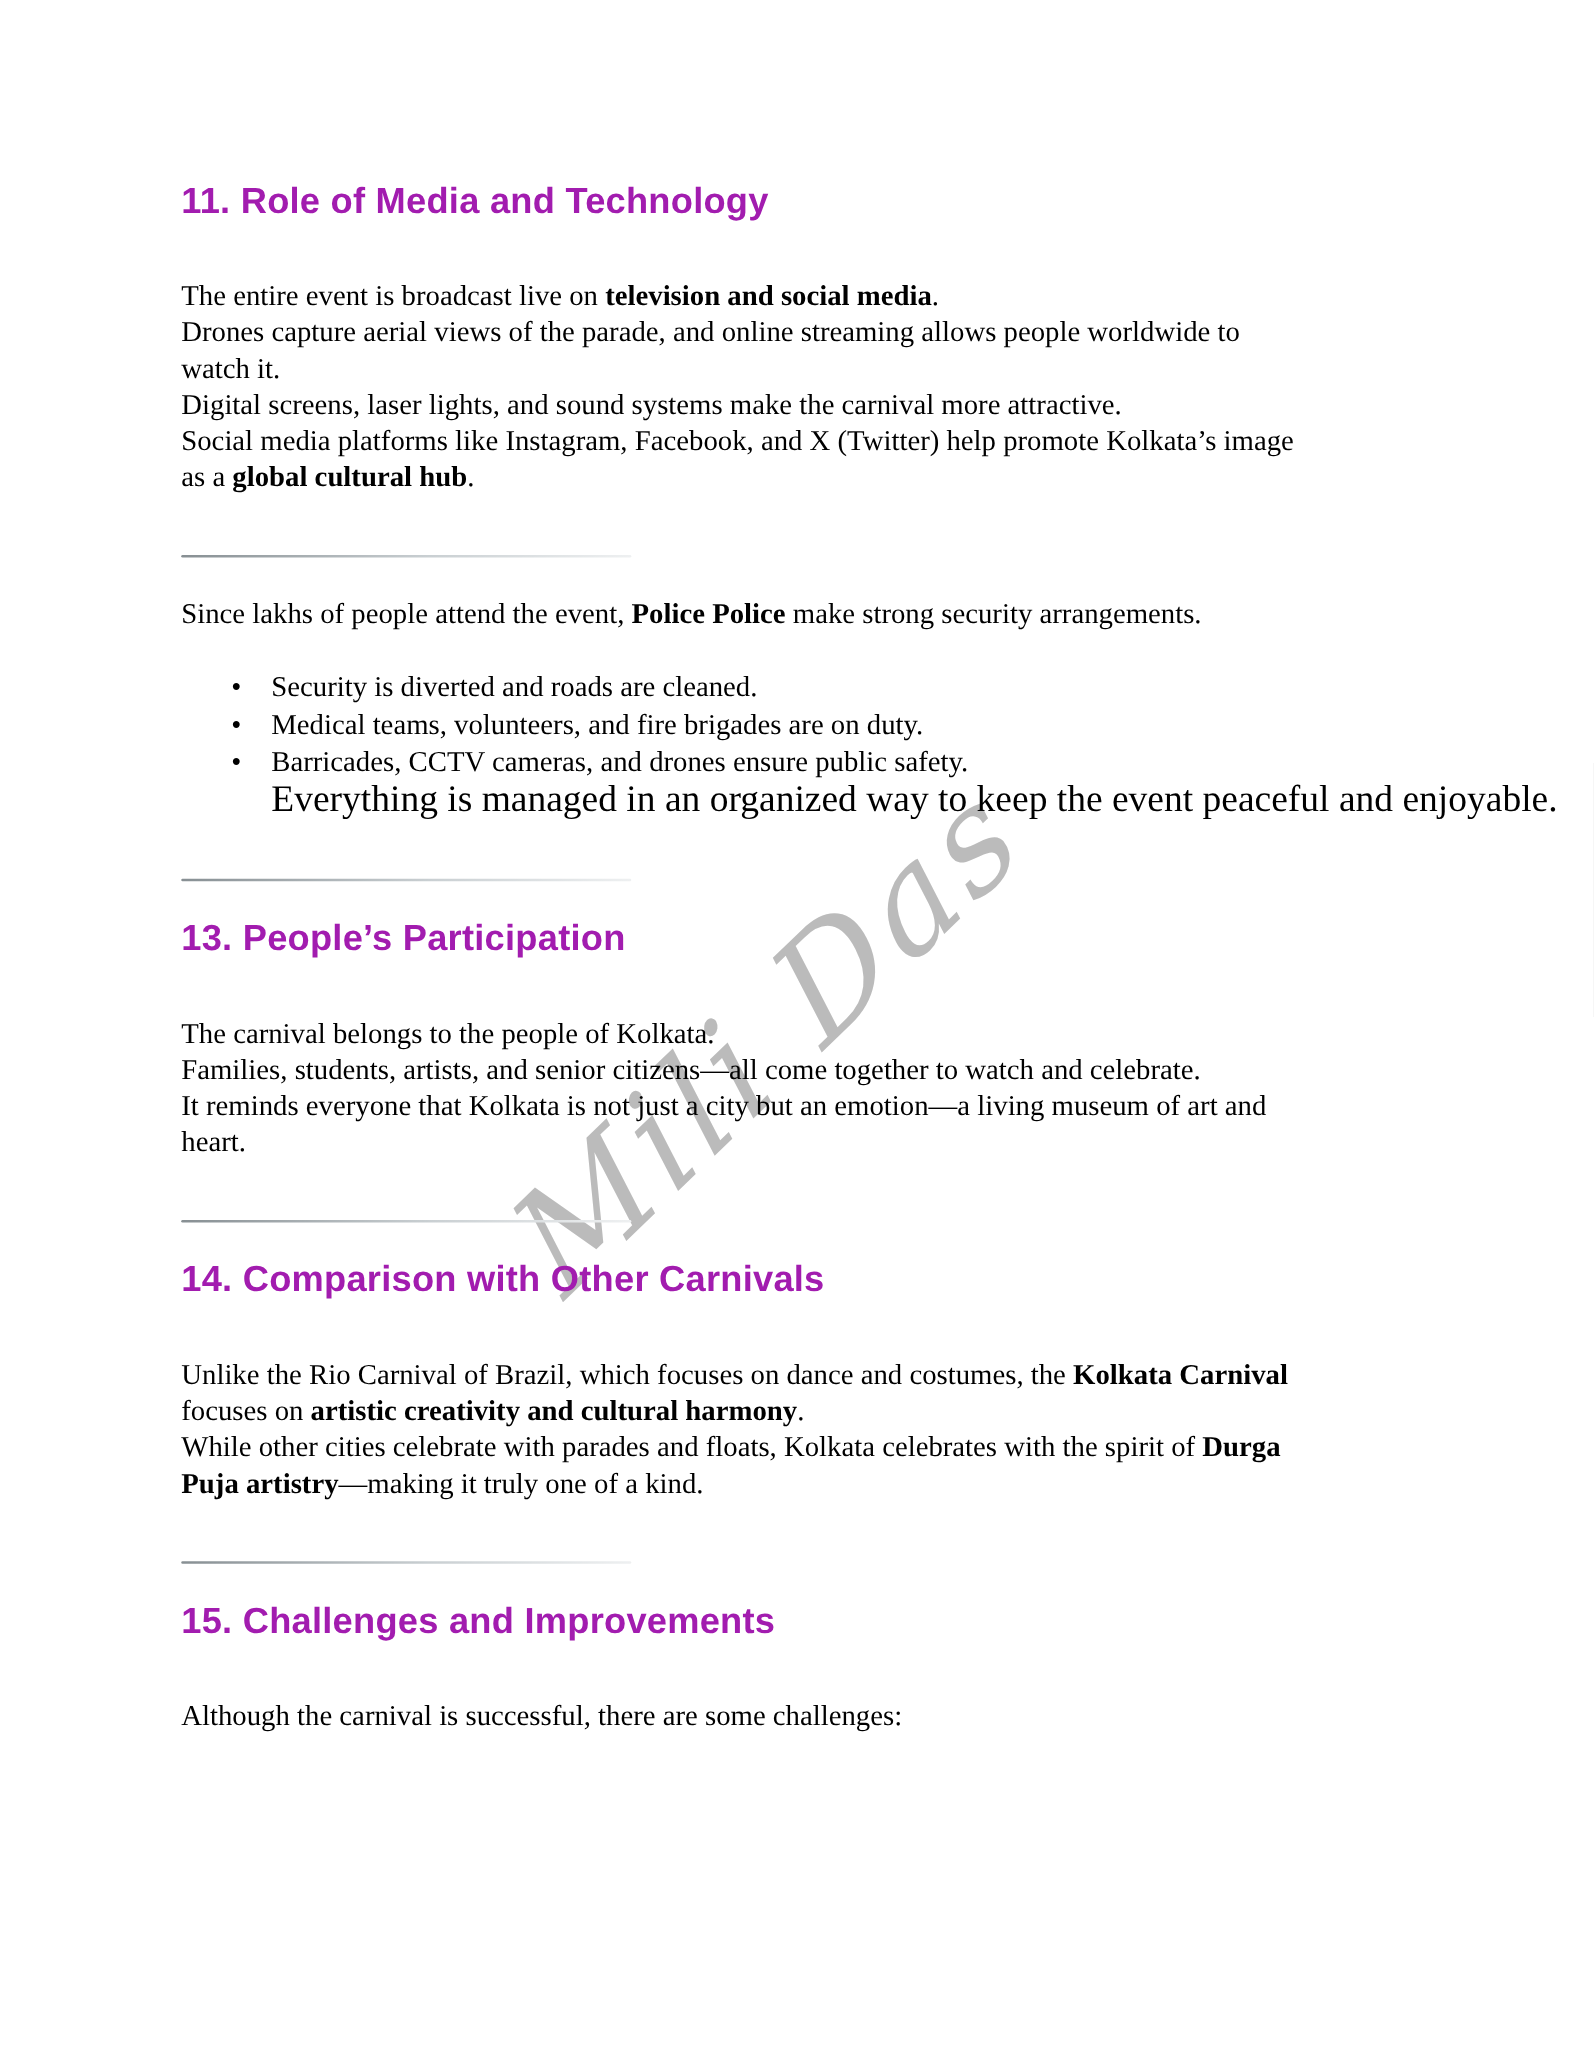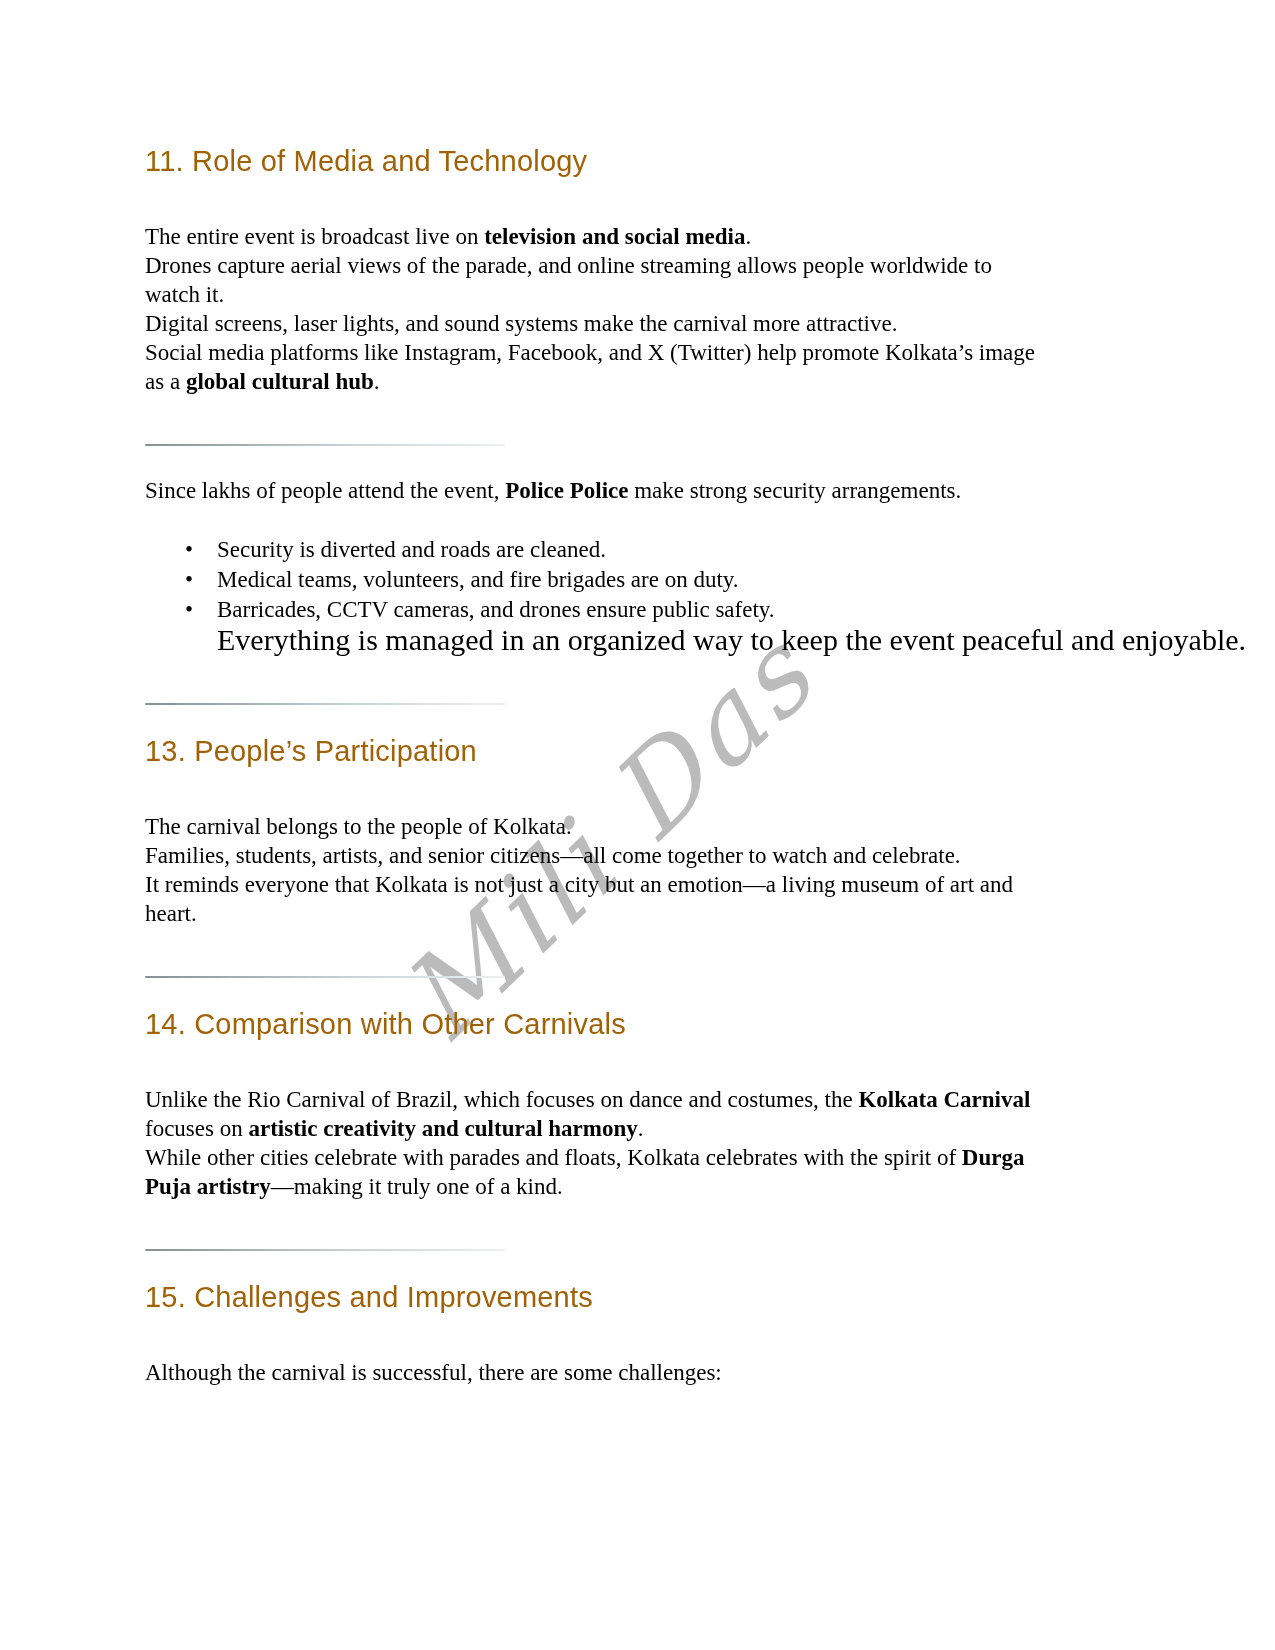--- a/index.html
+++ b/index.html
@@ -43,25 +43,25 @@
   .content {
     position: absolute;
     left: 145px;
     top: 0;
     width: 985px;
     z-index: 2;
     padding-top: 145px;
   }
   h2.section-heading {
     font-family: "Liberation Sans", sans-serif;
-    font-weight: 400;
+    font-weight: 700;
     font-size: 29px;
     line-height: 33px;
     letter-spacing: 0.2px;
-    color: #a16207;
+    color: #a21caf;
     margin: 0 0 44px 0;
   }
   .divider {
     width: 360px;
     height: 2px;
     margin: 48px 0 30px 0;
     background: linear-gradient(to right, #878f93, #c9cfd2 55%, #eef0f1);
     border-radius: 1px;
   }
   .para { margin: 0; }

